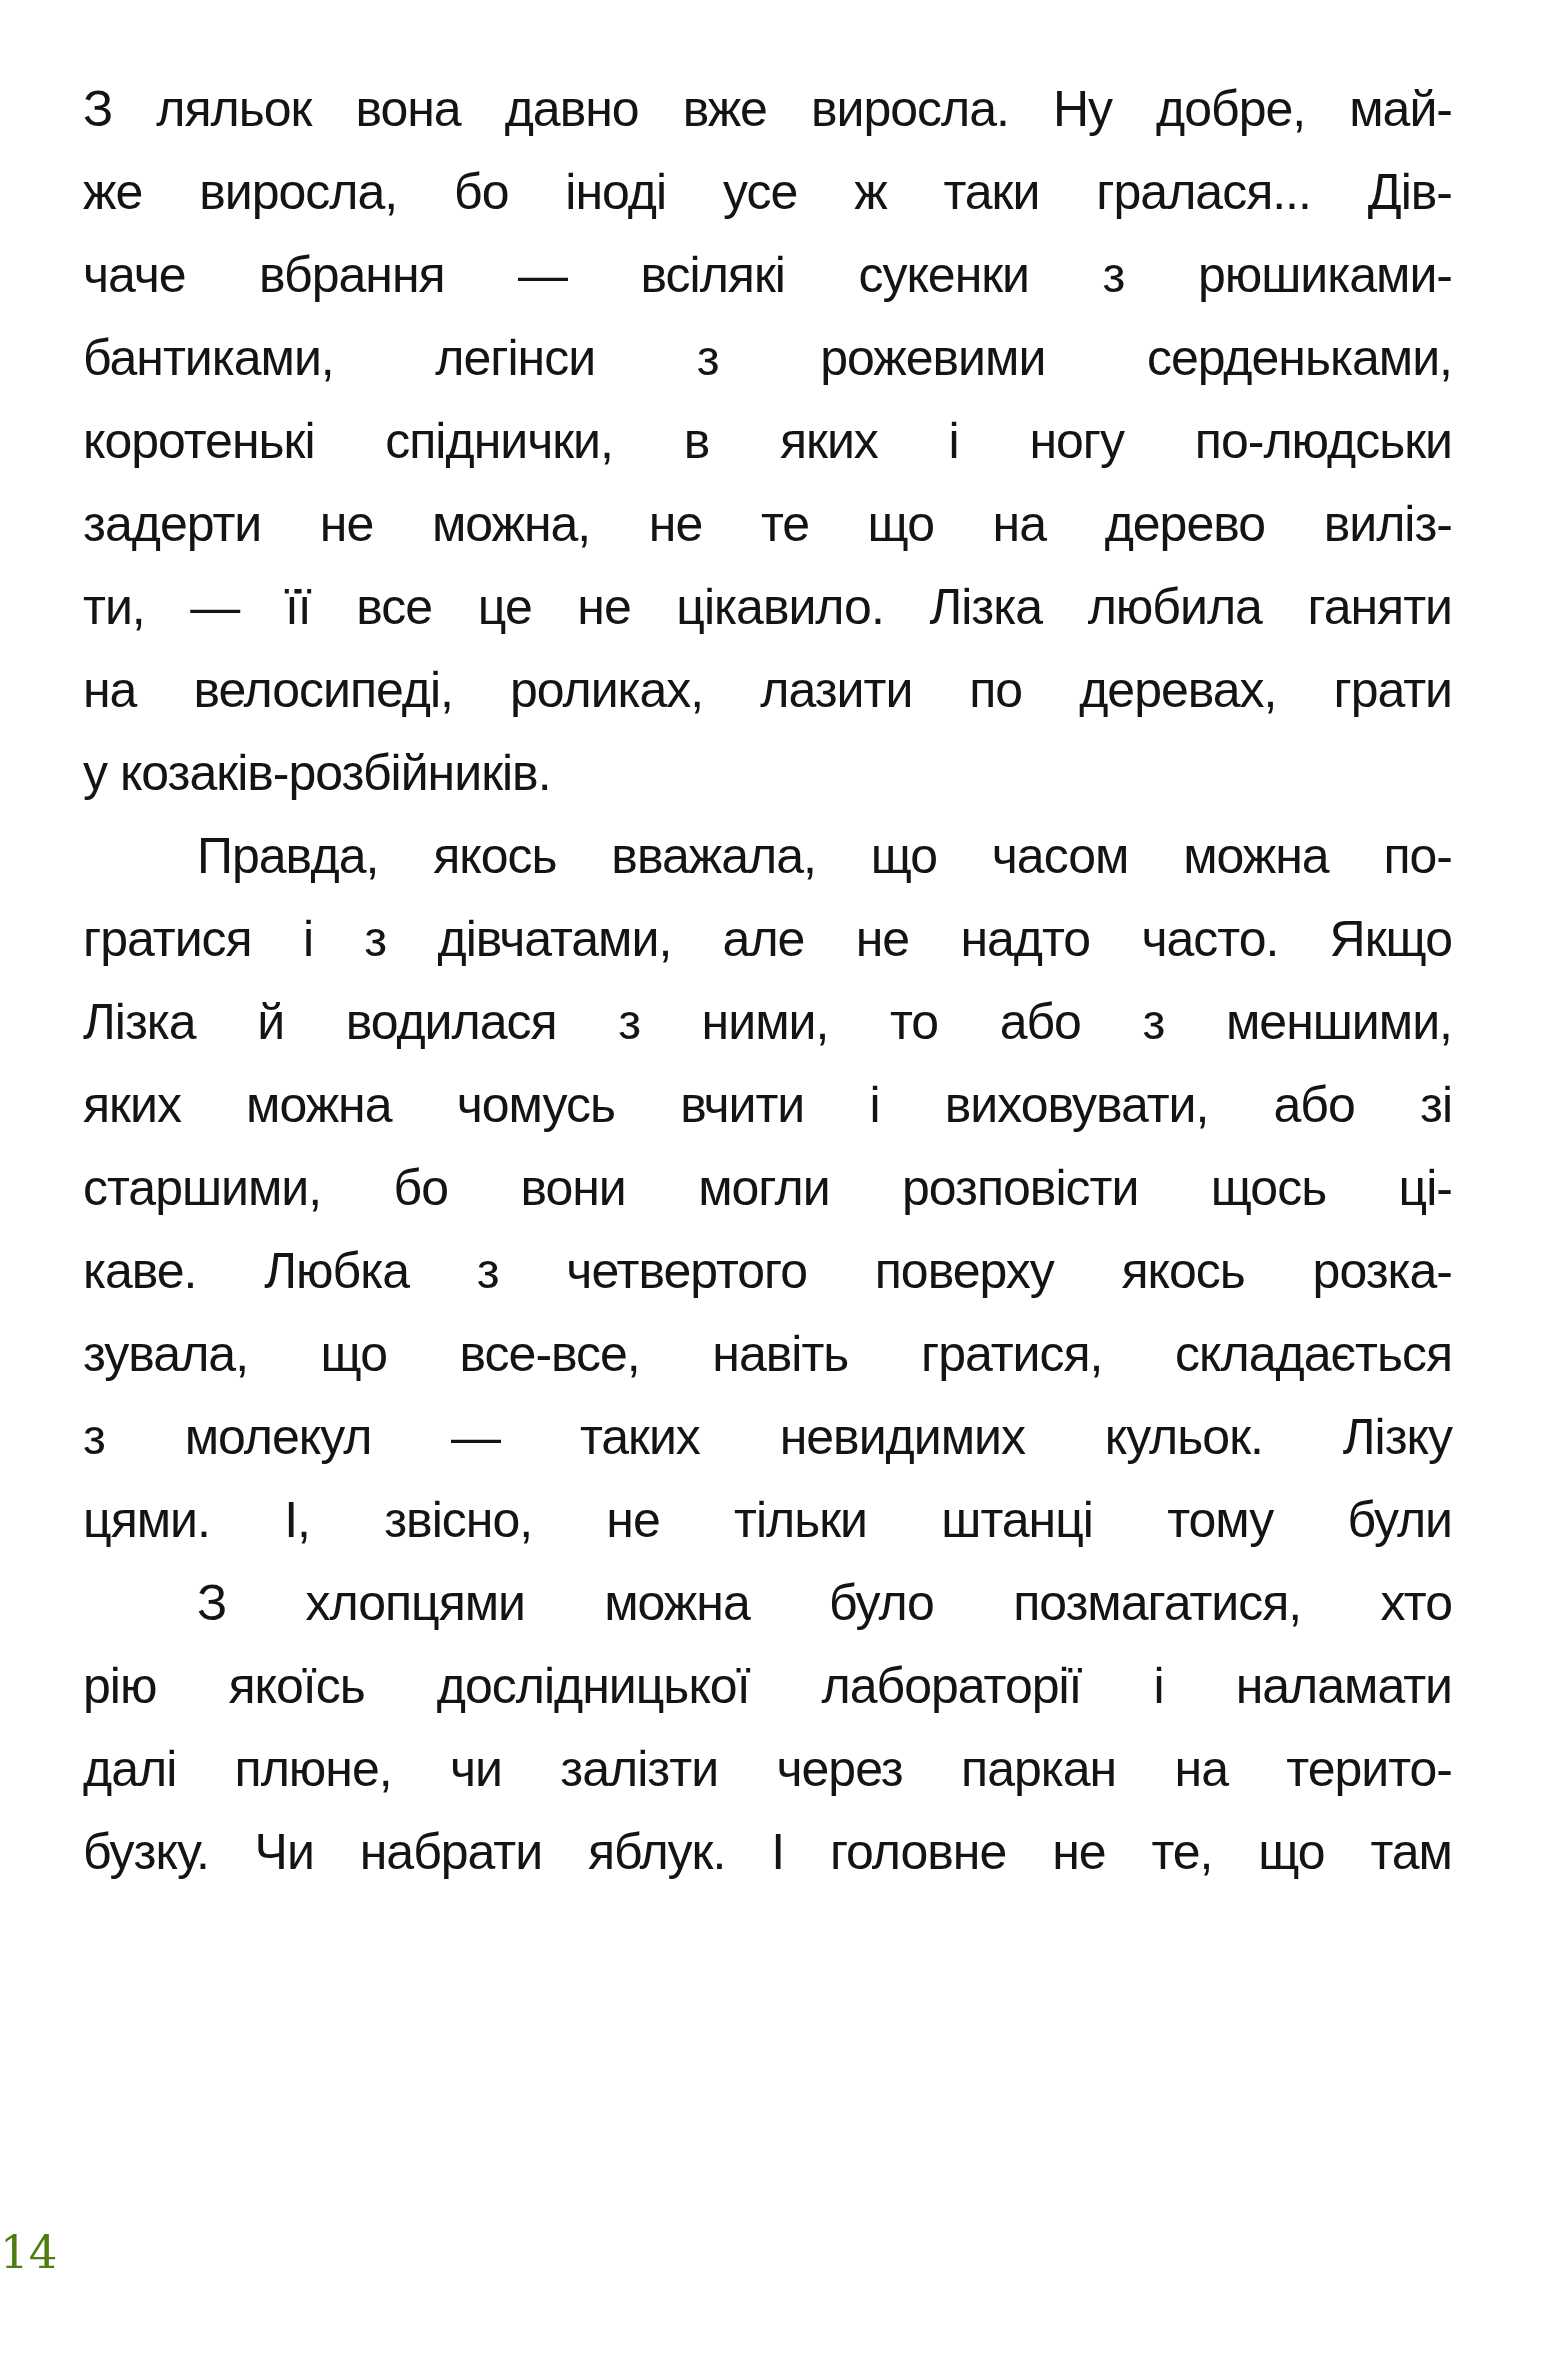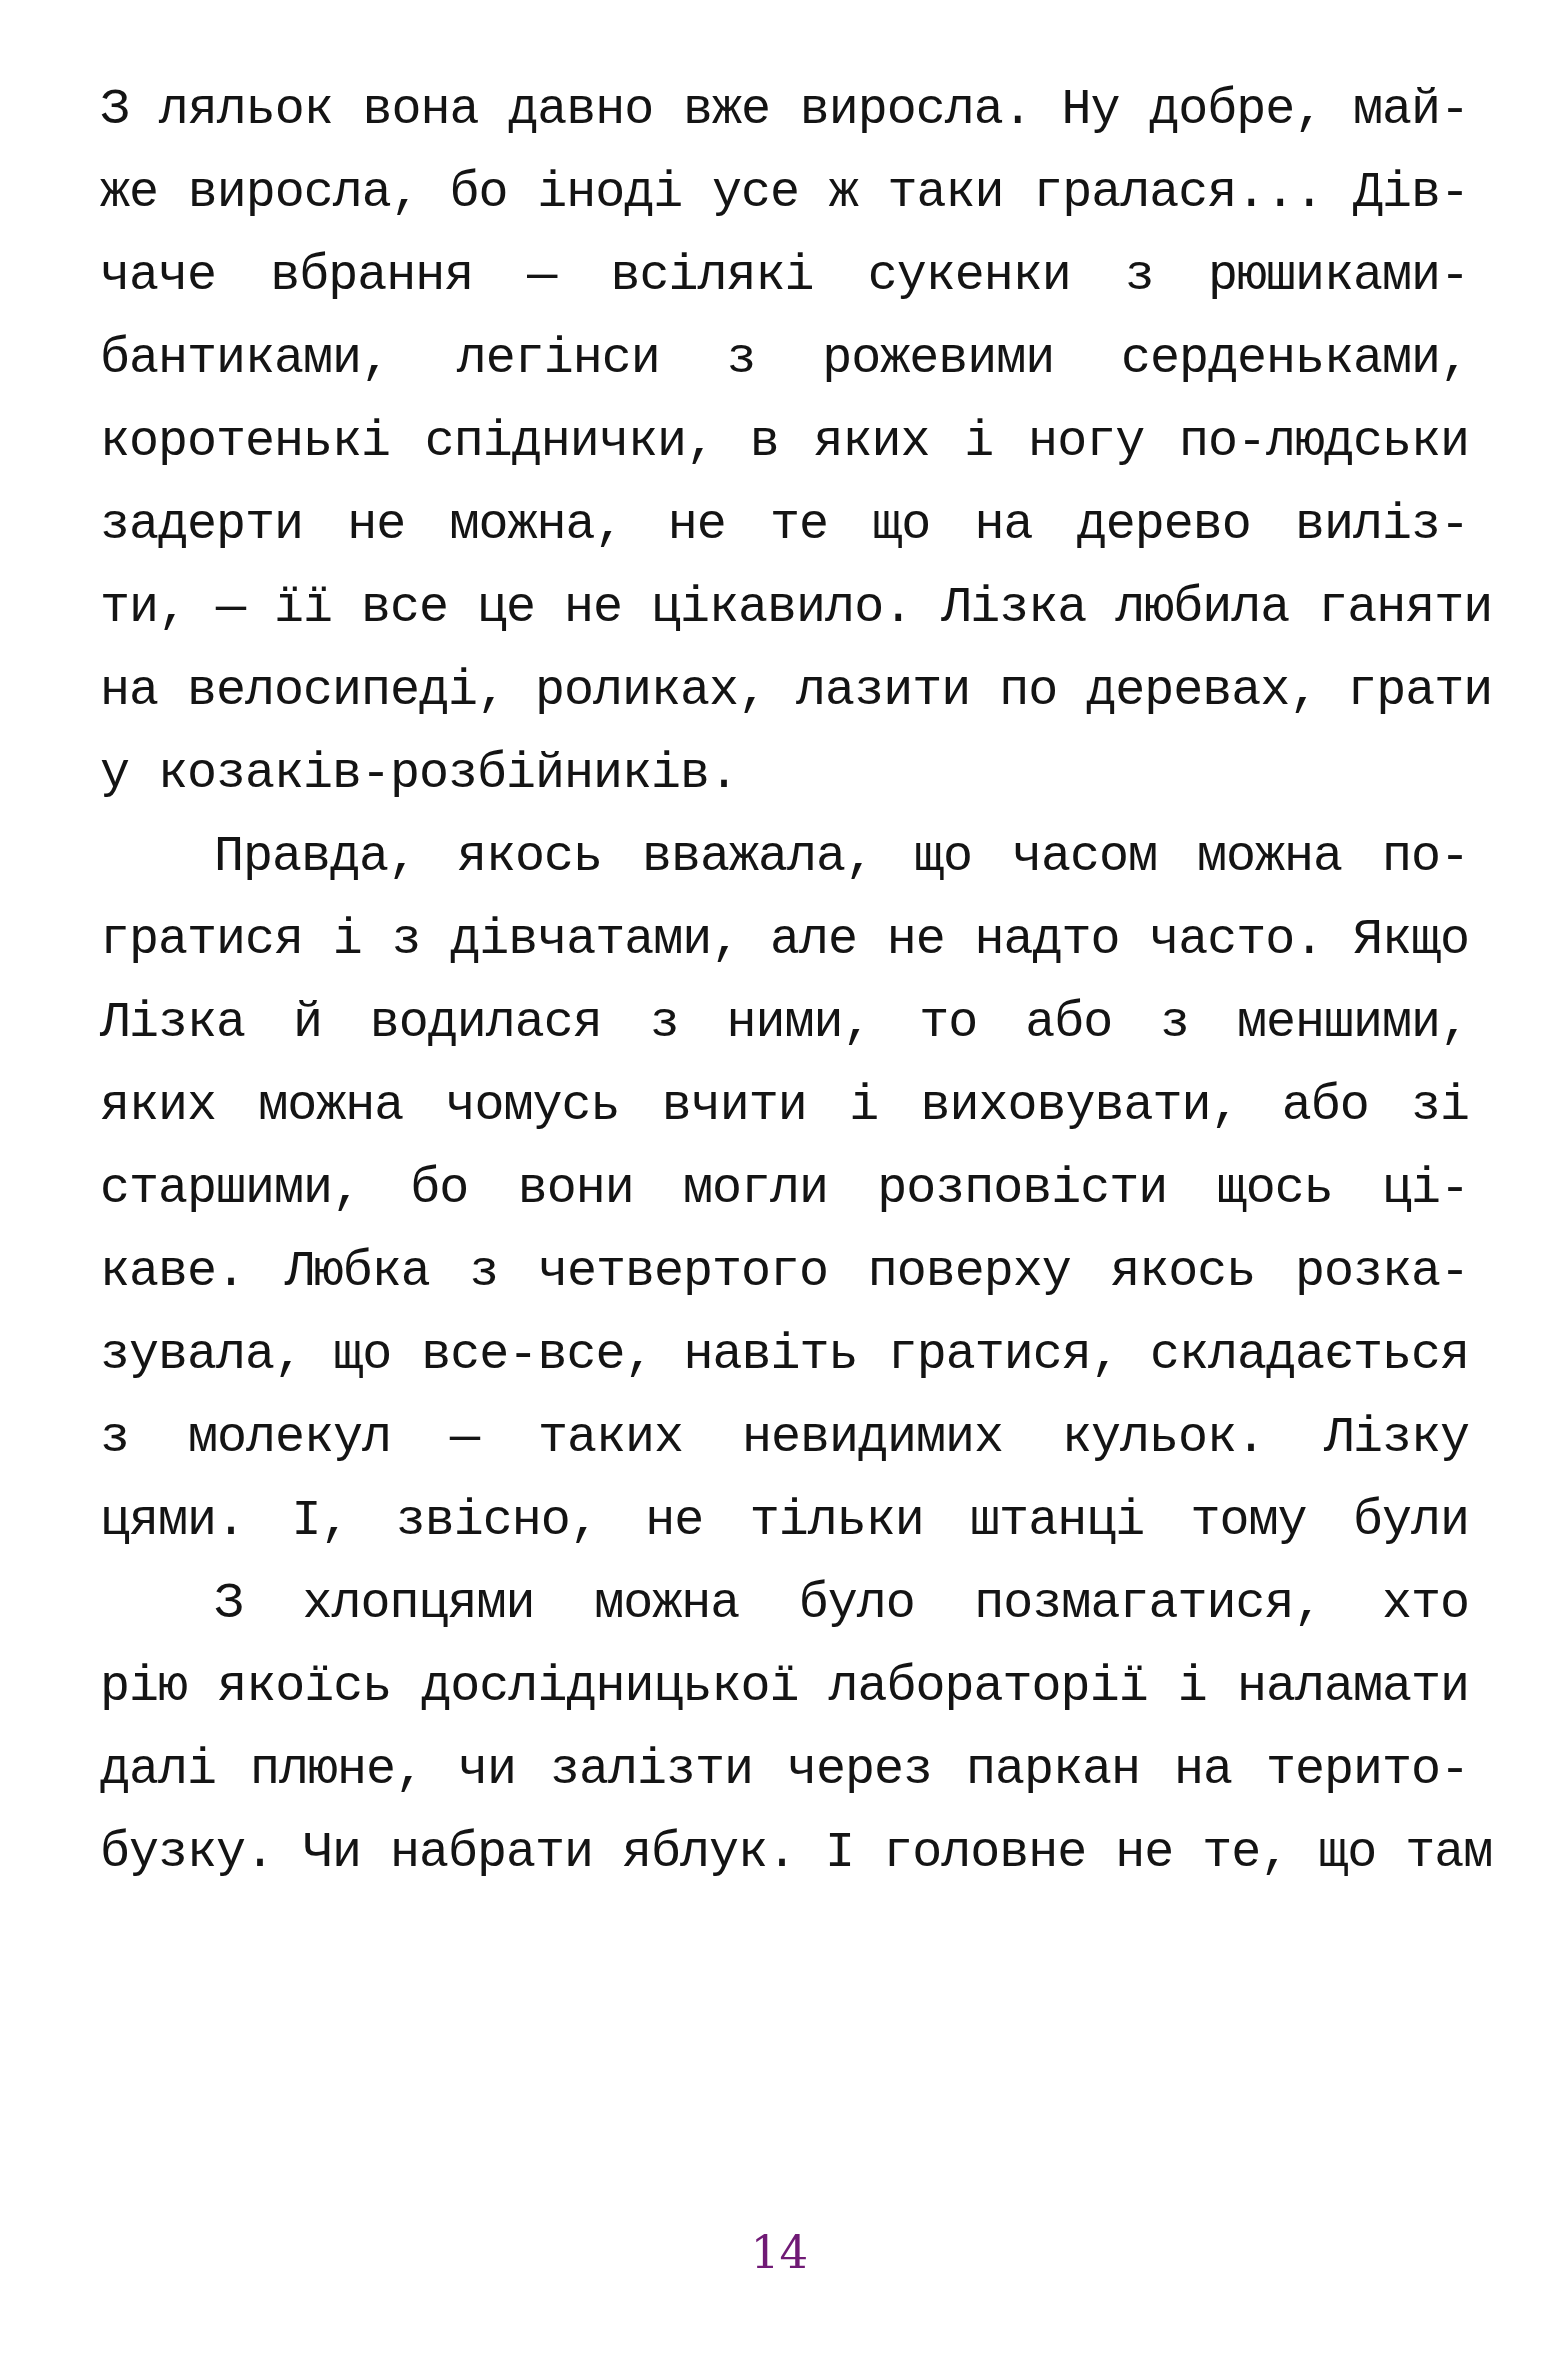--- a/index.html
+++ b/index.html
@@ -1,33 +1,33 @@
 <!DOCTYPE html>
 <html style="font-size:13px"><head>
   <meta charset="utf-8">
   <style>
     html, body { margin: 0; padding: 0; background: #ffffff; }
     body { width: 1559px; height: 2377px; position: relative; overflow: hidden; }
     .page {
-      position: absolute; left: 100px; top: 68px; width: 1369px;
-      font-family: Liberation Mono, monospace;
+      position: absolute; left: 83px; top: 68px; width: 1369px;
+      font-family: Liberation Sans, sans-serif;
       font-size: 50px; line-height: 83px; color: #141414;
       letter-spacing: -1px;
     }
     .line {
       display: block; white-space: nowrap; overflow: visible;
       text-align: justify; text-align-last: justify; height: 83px;
       transform-origin: left center;
     }
     .line.last { text-align-last: left; }
     .line.indent { padding-left: 114px; }
     .page-number {
       position: absolute; left: 0; width: 1559px; top: 2226px;
-      text-align: center; font-family: "DejaVu Serif", "Liberation Serif", serif;
-      font-size: 45px; color: #701a75;
+      font-family: "DejaVu Serif", "Liberation Serif", serif;
+      font-size: 45px; color: #4d7c0f;
     }
   </style>
 </head>
 <body>
 
 <div class="page">
   <div>
     <span class="line">З ляльок вона давно вже виросла. Ну добре, май-</span>
     <span class="line">же виросла, бо іноді усе ж таки гралася... Дів-</span>
     <span class="line">чаче вбрання — всілякі сукенки з рюшиками-</span>

